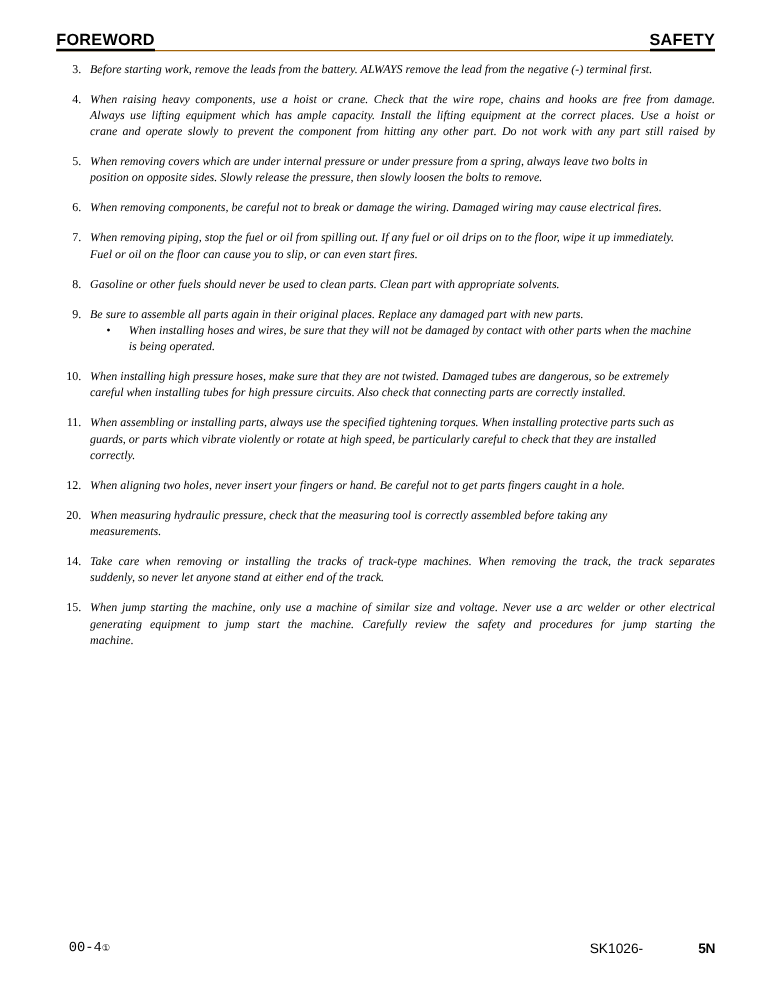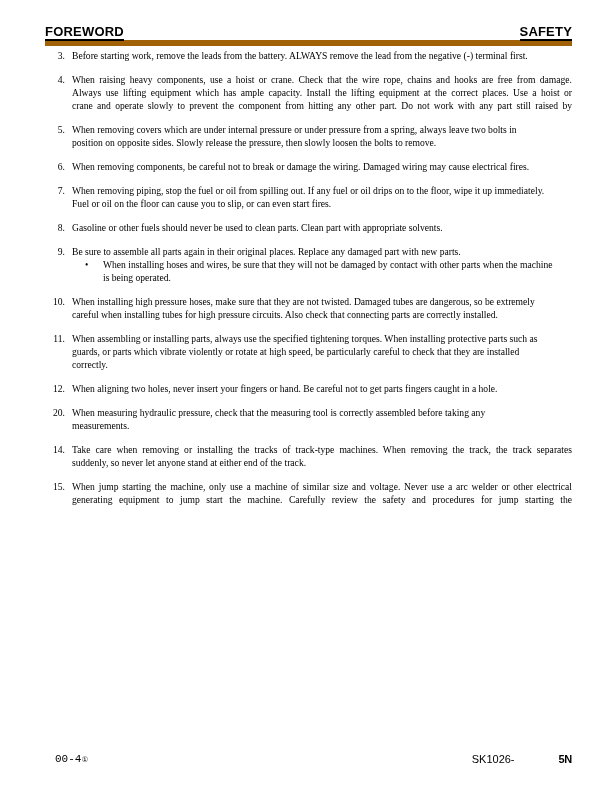--- a/index.html
+++ b/index.html
@@ -4,32 +4,32 @@
 <style>
   html,body { margin:0; padding:0; background:#fff; }
   body { width:612px; height:792px; position:relative;
          font-family:"Liberation Serif","DejaVu Serif",serif; color:#000; }
 
   .page { position:absolute; inset:0; background:#ffffff; overflow:hidden; }
 
   
   .header { position:absolute; left:45px; top:26px; width:527px;
             display:flex; justify-content:space-between; align-items:flex-end;
-            border-bottom:6px solid #a16207; padding-bottom:2px;
+            border-bottom:1px solid #a16207; padding-bottom:2px;
             font-family:"Liberation Sans","DejaVu Sans",sans-serif;
             font-weight:bold; font-size:13px; letter-spacing:0.2px; }
   .header .htitle { display:inline-block; border-bottom:2px solid #000;
                     margin-bottom:-3px; padding-bottom:1px; line-height:12px; }
 
   
   .items { position:absolute; left:45px; top:49px; width:527px; }
   .item-row { display:flex; margin-bottom:11px; }
   .item-num { flex:0 0 20px; width:20px; text-align:right;
               font-size:9.6px; line-height:13px; }
-  .item-body { flex:1; margin-left:7px; font-size:9.6px; line-height:13px; }
+  .item-body { flex:1; margin-left:7px; font-size:9.6px; line-height:13px;font-style:italic; }
   .line { white-space:nowrap; }
   .jline { white-space:normal; text-align:justify; text-align-last:justify; }
   .bullet-row { display:flex; }
   .bullet-marker { flex:0 0 18px; padding-left:13px; font-size:9.6px; line-height:13px; }
   .bullet-body { flex:1; font-size:9.6px; line-height:13px; }
 
   
   .footer-left { position:absolute; left:55px; top:753px;
                  font-family:Liberation Mono, monospace;
                  font-size:11px; }
@@ -136,20 +136,21 @@
         <div class="item-body">
           <div class="line jline">Take care when removing or installing the tracks of track-type machines. When removing the track, the track separates</div>
           <div class="line">suddenly, so never let anyone stand at either end of the track.</div>
         </div>
       </div>
       <div class="item-row">
         <div class="item-num">15.</div>
         <div class="item-body">
           <div class="line jline">When jump starting the machine, only use a machine of similar size and voltage. Never use a arc welder or other electrical</div>
           <div class="line jline">generating equipment to jump start the machine. Carefully review the safety and procedures for jump starting the</div>
+          <div class="line">machine.</div>
         </div>
       </div>
     </div>
 
   <div class="footer-left">
     <span>00-4</span><span class="rev">①</span>
   </div>
 
   <div class="footer-right">
     <span>SK1026-</span><span class="bold">5N</span>

